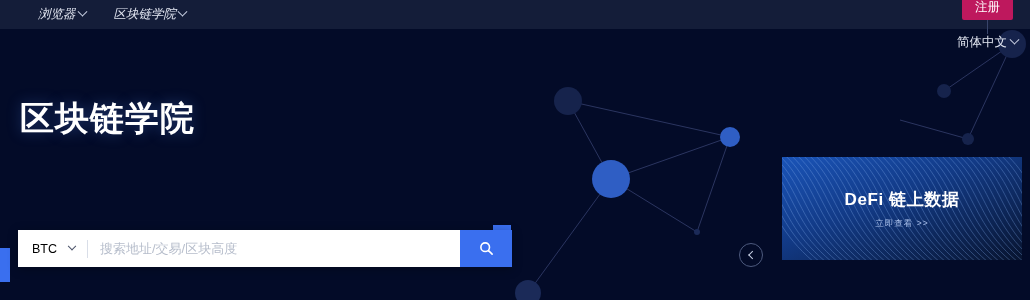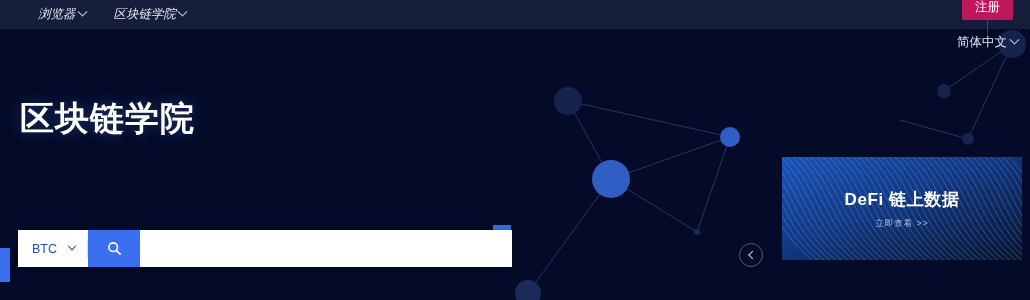--- a/index.html
+++ b/index.html
@@ -68,21 +68,21 @@
   }
 
   
   #searchbar {
     position:absolute; left:18px; top:230px; width:494px; height:37px;
     display:flex; background:#ffffff; z-index:15;
     box-shadow:0 2px 10px rgba(0,0,0,.28);
   }
   .coin-sel {
     display:flex; align-items:center; gap:12px;
-    padding:0 12px 0 14px; font-size:12.5px; color:#1d4ed8;
+    padding:0 12px 0 14px; font-size:12.5px; color:#000000;
     cursor:pointer; white-space:nowrap;
   }
   .coin-sel .chev { border-color:#4a5268; width:6px; height:6px; }
   .sep { width:1px; height:18px; background:#d9dee8; align-self:center; }
   .search-input {
     flex:1; border:none; outline:none; background:transparent;
     font-size:13px; color:#333; padding:0 12px;
     font-family:inherit;
   }
   .search-input::placeholder { color:#b6bdcb; }
@@ -184,20 +184,21 @@
 <div id="headline">
   <div class="ln">区块链学院</div>
 </div>
 
 <div id="searchbar">
   <div class="coin-sel">
     <span>BTC</span>
     <span class="chev"></span>
   </div>
   <span class="sep"></span>
+  <input class="search-input" type="text" placeholder="搜索地址/交易/区块高度" style="">
   <button class="search-go">
     <svg width="15" height="15" viewBox="0 0 16 16">
       <circle cx="6.6" cy="6.6" r="4.6" stroke="#fff" stroke-width="1.7" fill="none"></circle>
       <line x1="10.2" y1="10.2" x2="14" y2="14" stroke="#fff" stroke-width="1.7" stroke-linecap="round"></line>
     </svg>
   </button>
 </div>
 
 <div id="defi-card">
   <svg class="stripes" viewBox="0 0 240 103" preserveAspectRatio="none">

